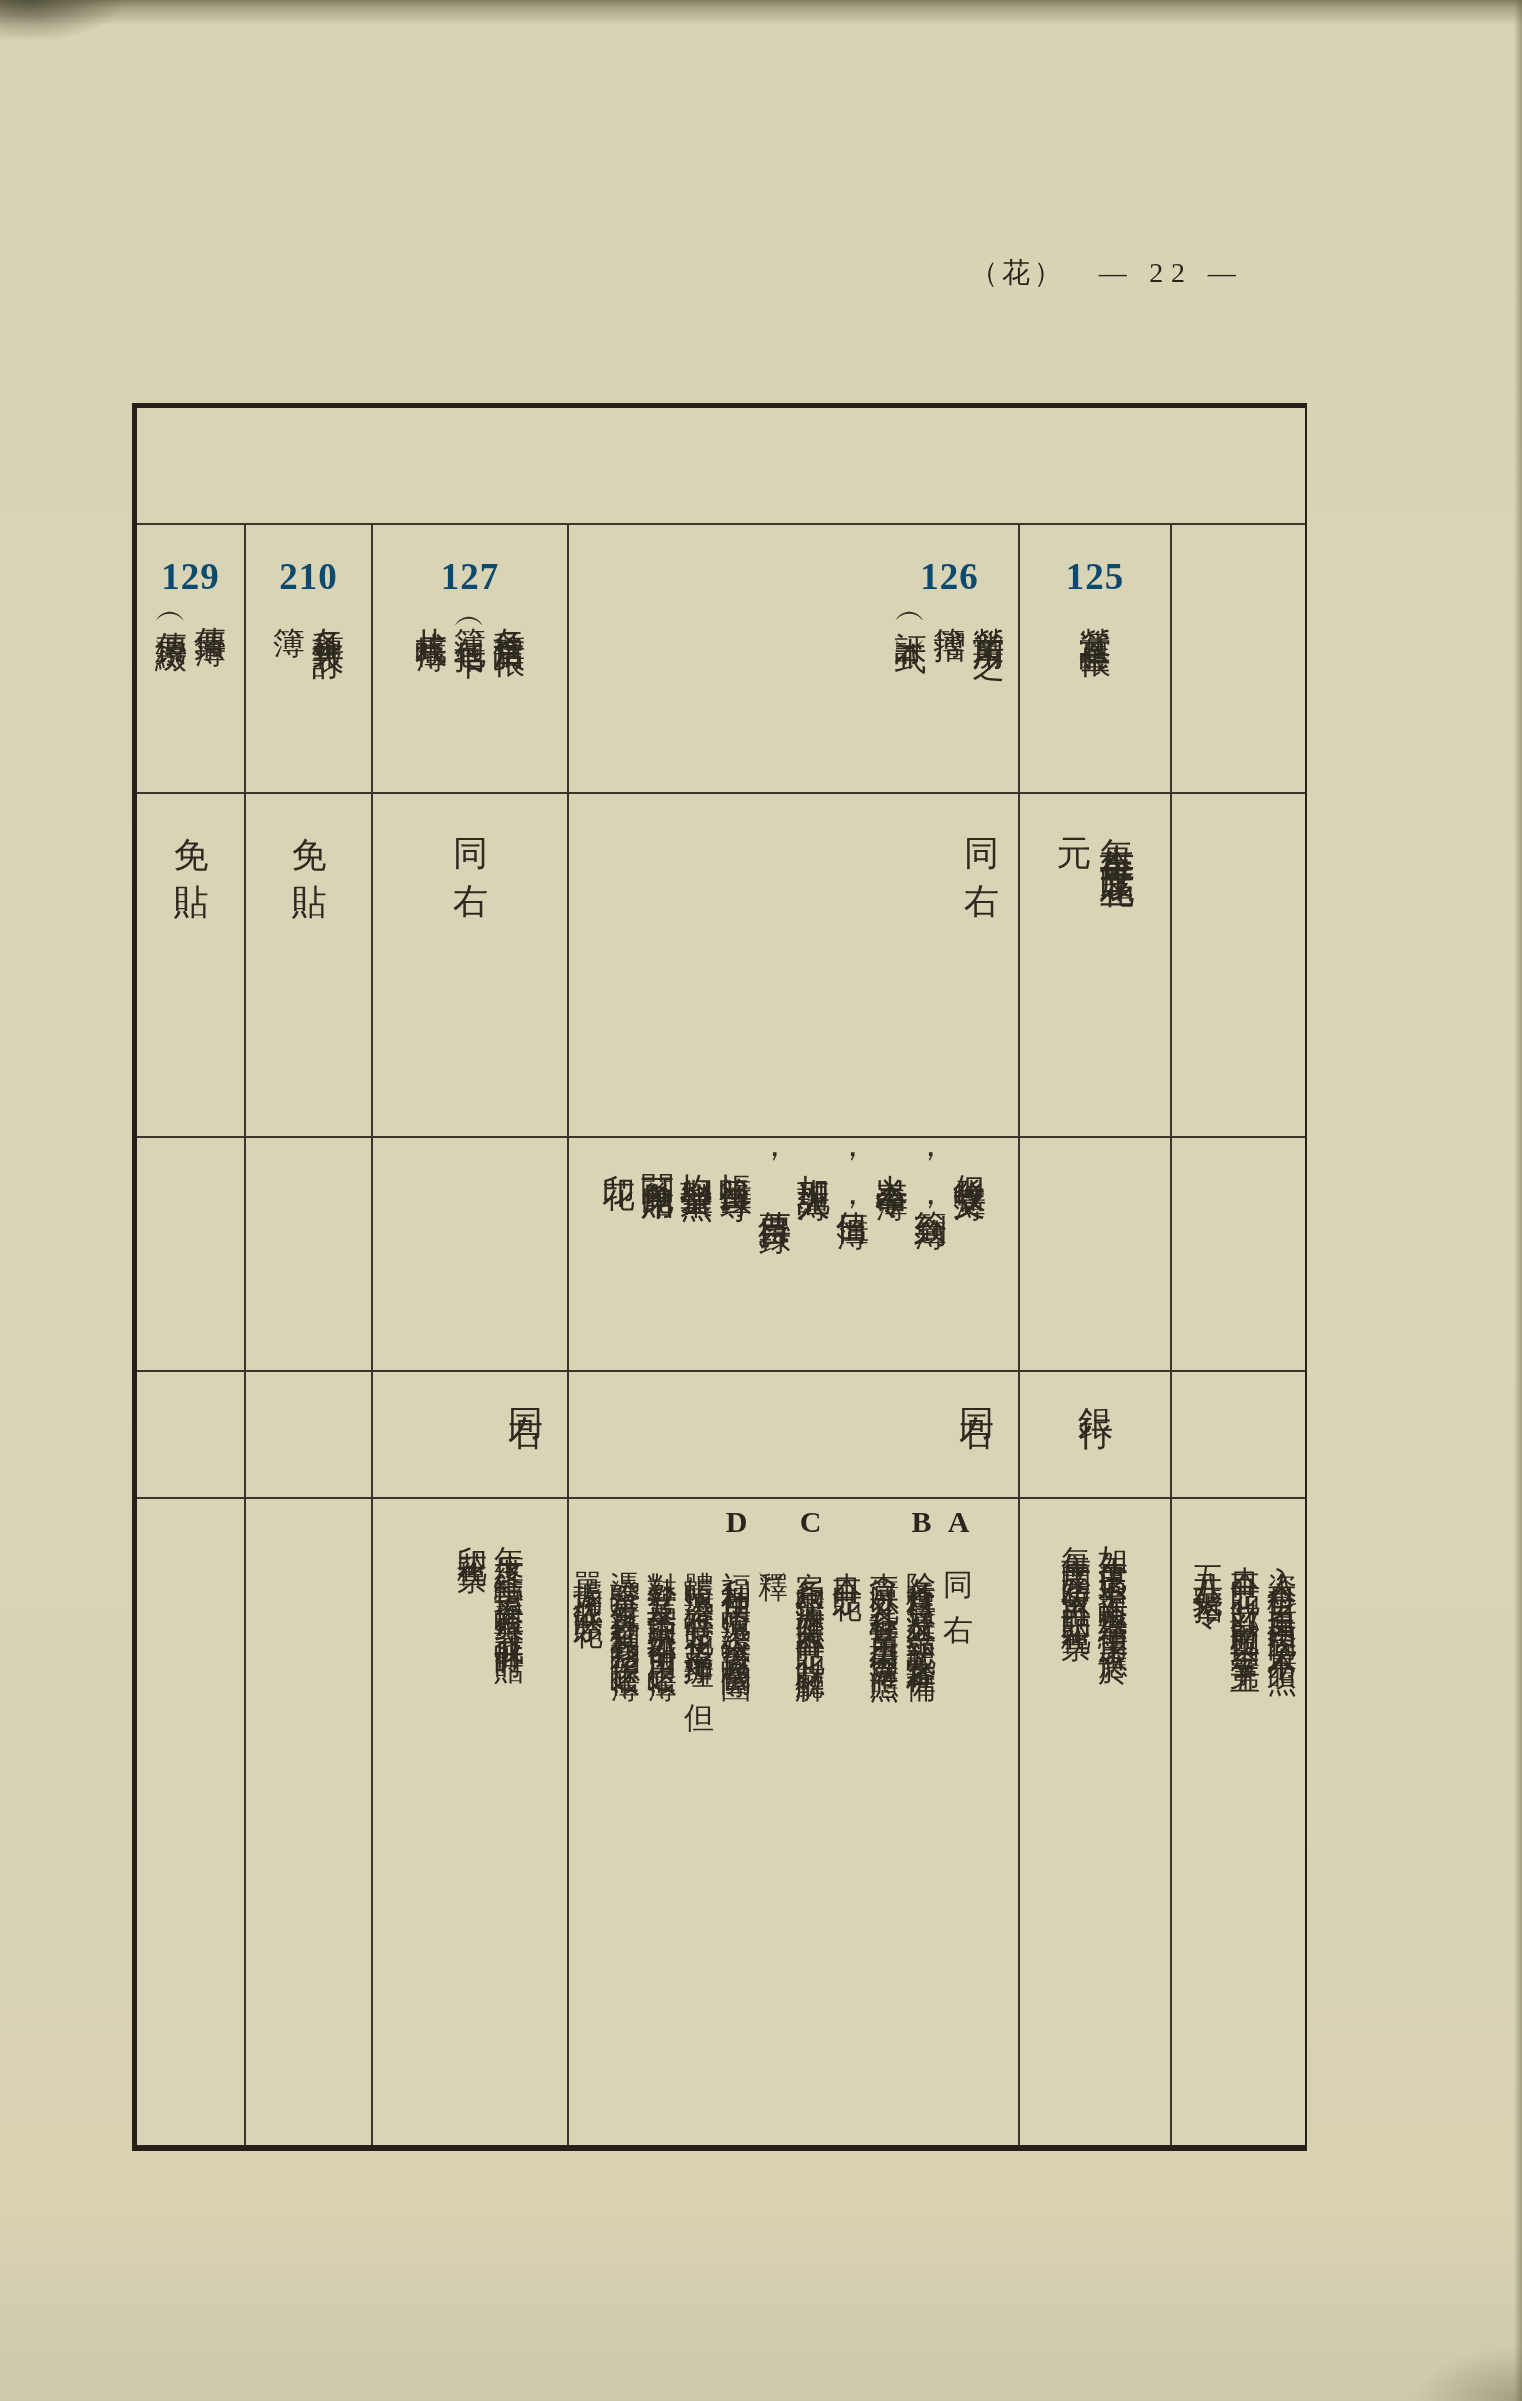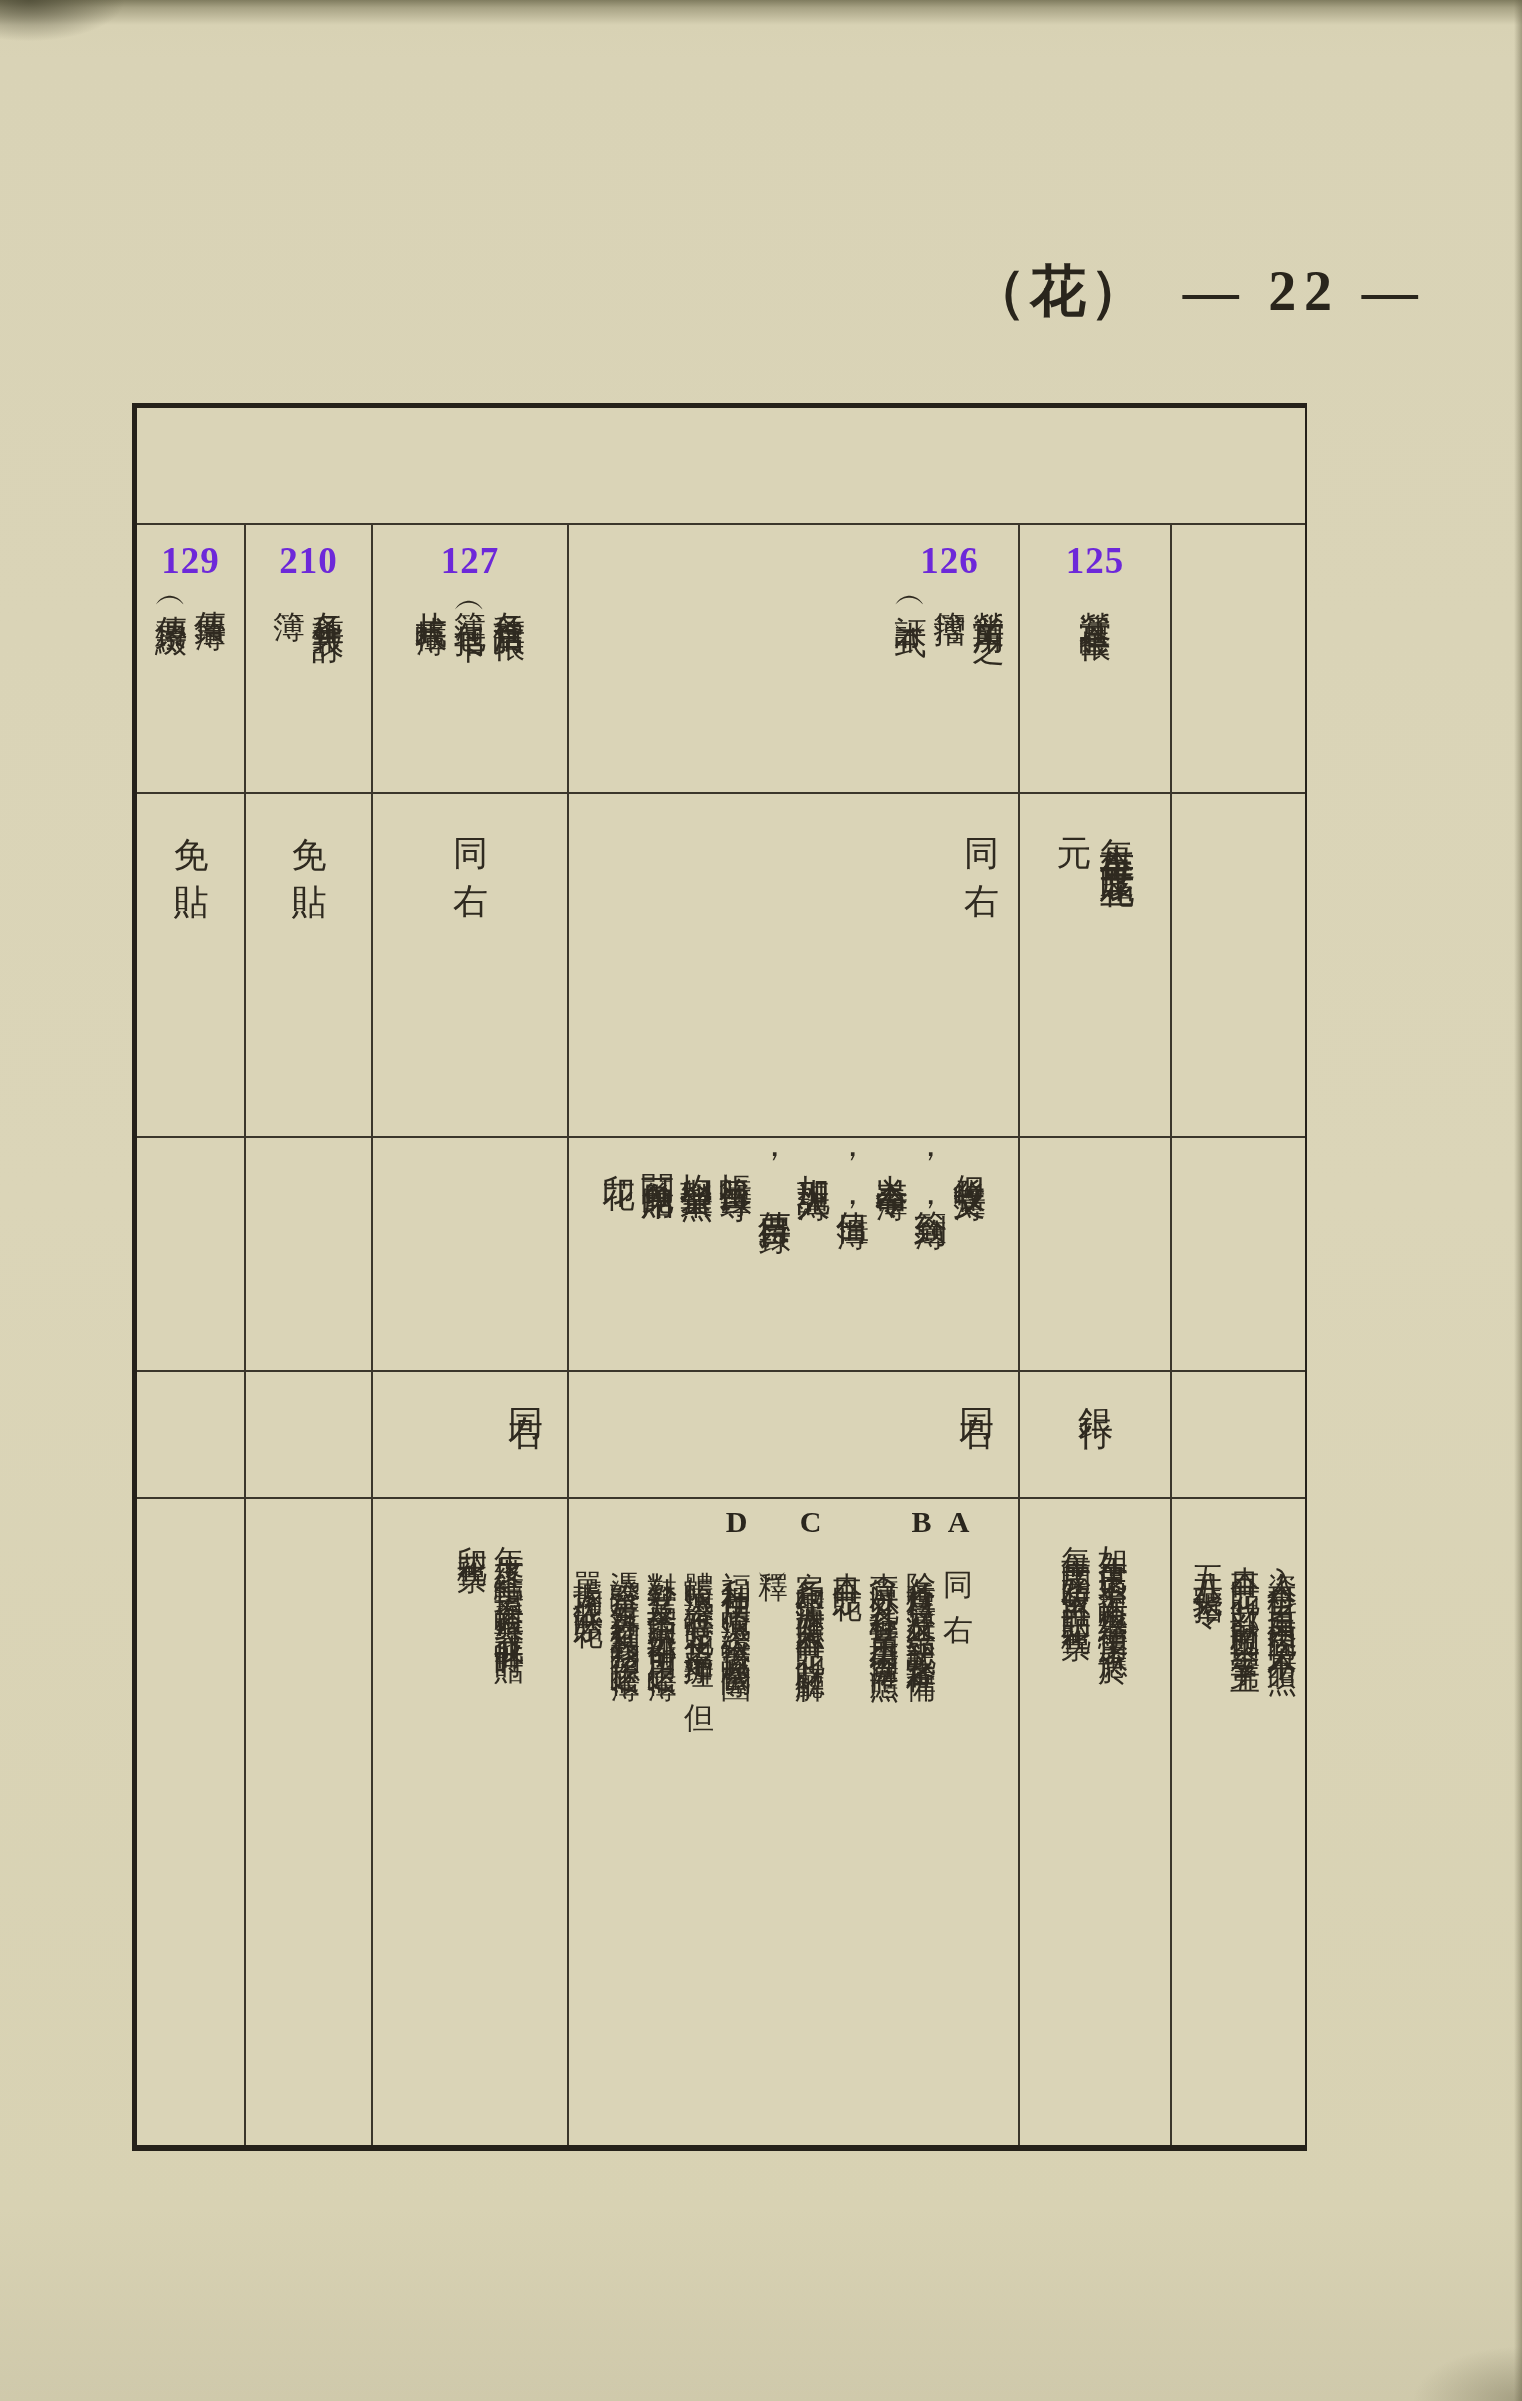--- a/index.html
+++ b/index.html
@@ -15,22 +15,22 @@
       radial-gradient(ellipse 137px 59px at 29px 0px, rgba(70,68,48,.75) 0%, rgba(70,68,48,0) 70%),
       radial-gradient(ellipse 156px 78px at 100% 100%, rgba(110,105,78,.45) 0%, rgba(110,105,78,0) 70%),
       linear-gradient(180deg,#807c5f 0px,#a8a385 7.8px,#d8d2b4 25px,#d9d3b6 59px,#dbd5b8 50%,#d8d2b3 92%,#cfc9ab 100%);
     color:#2e2a21;
   }
   .edge-right{position:absolute;top:0;right:0;width:7.8px;height:100%;
     background:linear-gradient(270deg,rgba(105,100,74,.5),rgba(105,100,74,0));}
   
   .page-header{
     position:absolute;top:254px;left:970px;
-    font-size:56px;letter-spacing:3.9px;color:#29251c;
-    font-weight:700;white-space:nowrap;
+    font-size:28px;letter-spacing:3.9px;color:#29251c;
+    font-weight:400;white-space:nowrap;
   }
   .page-header .pagenum{margin-left:33px;letter-spacing:7.8px;}
   
   .sheet{
     position:absolute;left:132px;top:403px;
     width:1175px;height:1748px;
     border-style:solid;border-color:#25211a;
     border-width:5.9px 2.9px 6.8px 5.9px;
     background:#dad4b7;
     display:grid;
@@ -53,22 +53,22 @@
   .vtext{
     writing-mode:vertical-rl;
     white-space:pre-line;
     text-orientation:mixed;
     color:#2f2a20;
   }
   
   .numwrap{display:flex;flex-direction:column;align-items:center;padding-top:13.7px;}
   .colnum{
     font-size:37px;font-weight:bold;line-height:43px;
-    letter-spacing:1px;color:#6d28d9;height:47px;
-    writing-mode:horizontal-tb;text-align:right;
+    letter-spacing:1px;color:#0c4a6e;height:47px;
+    writing-mode:horizontal-tb;text-align:right;margin-top:16px;
   }
   .head .vtext{font-size:32px;line-height:39px;letter-spacing:4.9px;font-weight:500;}
   .head.alignend .numwrap{padding-right:10px;}
   
   .rate .vtext{font-size:35px;line-height:43px;letter-spacing:5.9px;padding-top:15.6px;font-weight:500;}
   .rate.alignend .vtext{padding-right:15.6px;}
   
   .exempt .vtext{font-size:33px;line-height:39px;letter-spacing:3.9px;padding-top:9.8px;font-weight:500;}
   
   .refrow .vtext{font-size:35px;line-height:41px;letter-spacing:8.8px;padding-top:7.8px;font-weight:500;}

